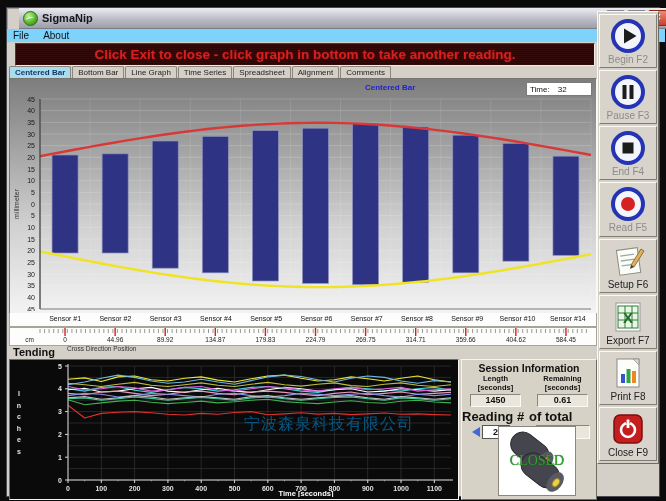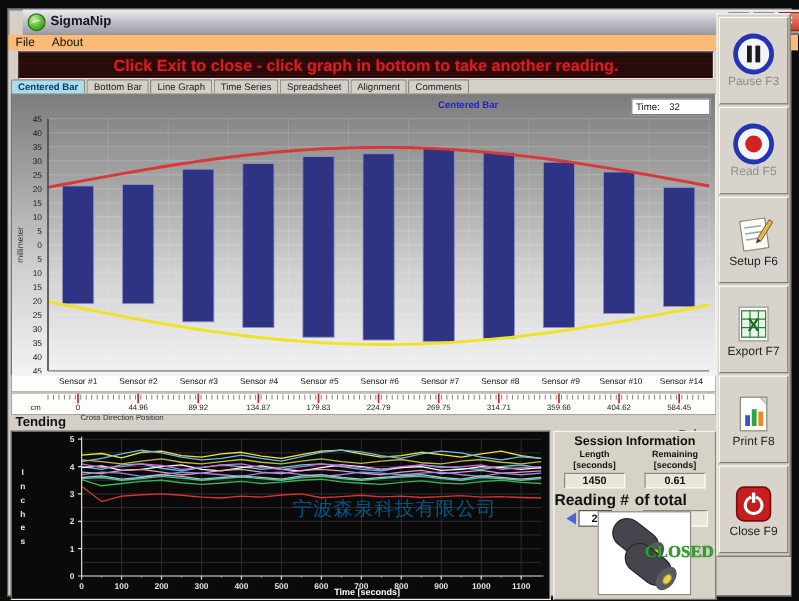--- a/index.html
+++ b/index.html
@@ -15,21 +15,21 @@
        background:radial-gradient(circle at 35% 30%,#bff09a 0%,#59b832 55%,#2e7a16 100%);
        border:1px solid #2c6c14;position:relative;}
   .appicon:after{content:"";position:absolute;left:2px;top:5px;width:8px;height:3px;border-radius:50%;
        border-top:1.5px solid #fff;transform:rotate(-15deg);}
   .title{font-size:11px;font-weight:bold;color:#14141c;}
   .tbbtns{margin-left:auto;display:flex;gap:2px;padding-right:4px;}
   .tbb{width:17px;height:14px;border-radius:2px;font-size:9px;line-height:12px;text-align:center;
        color:#222;background:linear-gradient(#fafafa,#c2c2cc);border:1px solid #8a8a94;cursor:default;}
   .tbb.close{background:linear-gradient(#ef8a72,#c8402a);color:#fff;border:1px solid #8e2a18;font-weight:bold;}
   
-  .menubar{position:absolute;left:0;top:21px;width:652px;height:13px;background:#fdba74;
+  .menubar{position:absolute;left:0;top:21px;width:652px;height:13px;background:#7dd3fc;
        display:flex;align-items:center;gap:14px;padding-left:6px;font-size:10px;color:#111;}
   
   .client{position:absolute;left:0;top:34px;width:652px;height:454px;background:#d4d0c8;}
   .banner{position:absolute;left:8px;top:1px;width:578px;height:21px;background:#200b0b;
        border:1px solid;border-color:#4a3a3a #efeae2 #efeae2 #4a3a3a;
        background-image:repeating-linear-gradient(0deg,rgba(70,10,10,.5) 0 1px,rgba(0,0,0,0) 1px 2px);
        display:flex;align-items:center;justify-content:center;}
   .banner span{font-size:13.5px;font-weight:bold;color:#d42020;text-shadow:0 0 2px #7a0c0c;white-space:nowrap;}
   
   .tabs{position:absolute;left:2px;top:23px;height:13px;display:flex;align-items:flex-end;}
@@ -74,22 +74,22 @@
   .arrow{width:0;height:0;border-top:5px solid transparent;border-bottom:5px solid transparent;}
   .arrow.left{border-right:8px solid #4466d8;}
   .arrow.right{border-left:8px solid #2244c0;}
   .readbox{width:26px;height:12px;background:#fff;border:1px solid #555;font-size:9px;font-weight:bold;
        text-align:center;line-height:12px;color:#111;}
   .totbox{width:52px;height:12px;background:#e9e6dc;border:1px solid;border-color:#8a877e #fbfaf6 #fbfaf6 #8a877e;
        font-size:9px;font-weight:bold;text-align:center;line-height:12px;color:#111;}
   .rollerbox{position:absolute;left:36px;top:66px;width:76px;height:68px;background:#fff;
        border:1px solid #8a877e;}
   .closedlbl{position:absolute;left:0;top:26px;width:76px;text-align:center;
-       font-family:"Liberation Serif", serif;font-size:14px;font-weight:bold;color:#2fa32f;
-       text-shadow:0 0 1px #145214;z-index:5;padding-left:29px;}
+       font-family:"Liberation Serif", serif;font-size:14px;font-weight:normal;color:#2fa32f;
+       text-shadow:0 0 1px #145214;z-index:5;}
   
   .actions{position:absolute;left:590px;top:3px;width:62px;height:453px;background:#d4d0c8;
        border:1px solid;border-color:#f8f8f4 #6e6b64 #6e6b64 #f8f8f4;
        display:flex;flex-direction:column;padding:1px;box-sizing:border-box;}
   .abtn{flex:1;margin:1px 0;background:#d8d4cc;border:1px solid;
        border-color:#fbfaf6 #7f7c74 #7f7c74 #fbfaf6;display:flex;flex-direction:column;
        align-items:center;justify-content:center;cursor:pointer;}
   .aicon{height:38px;display:flex;align-items:center;justify-content:center;}
   .albl{font-size:10px;margin-top:-1px;}
   svg{display:block;}
@@ -542,25 +542,43 @@
       </div>
     </div>
 
   </div>
 
   <div class="actions">
       <div class="abtn">
         <div class="aicon">
           <svg width="36" height="36">
             <circle cx="18" cy="18" r="15" fill="#f4f5fa" stroke="#2334b4" stroke-width="4"></circle>
+            <polygon points="14,10.5 14,25.5 26.5,18" fill="#1c1c1c"></polygon>
+          </svg>
+        </div>
+        <div class="albl" style="color: rgb(140, 140, 140);">Begin F2</div>
+      </div>
+      <div class="abtn">
+        <div class="aicon">
+          <svg width="36" height="36">
+            <circle cx="18" cy="18" r="15" fill="#f4f5fa" stroke="#2334b4" stroke-width="4"></circle>
             <rect x="12.5" y="11" width="4" height="14" fill="#1c1c1c"></rect>
             <rect x="19.5" y="11" width="4" height="14" fill="#1c1c1c"></rect>
           </svg>
         </div>
         <div class="albl" style="color: rgb(140, 140, 140);">Pause F3</div>
+      </div>
+      <div class="abtn">
+        <div class="aicon">
+          <svg width="36" height="36">
+            <circle cx="18" cy="18" r="15" fill="#f4f5fa" stroke="#2334b4" stroke-width="4"></circle>
+            <rect x="12.5" y="12.5" width="11" height="11" fill="#1c1c1c"></rect>
+          </svg>
+        </div>
+        <div class="albl" style="color: rgb(140, 140, 140);">End F4</div>
       </div>
       <div class="abtn">
         <div class="aicon">
           <svg width="36" height="36">
             <circle cx="18" cy="18" r="15" fill="#f4f5fa" stroke="#2334b4" stroke-width="4"></circle>
             <circle cx="18" cy="18" r="7" fill="#d42222"></circle>
           </svg>
         </div>
         <div class="albl" style="color: rgb(140, 140, 140);">Read F5</div>
       </div>

